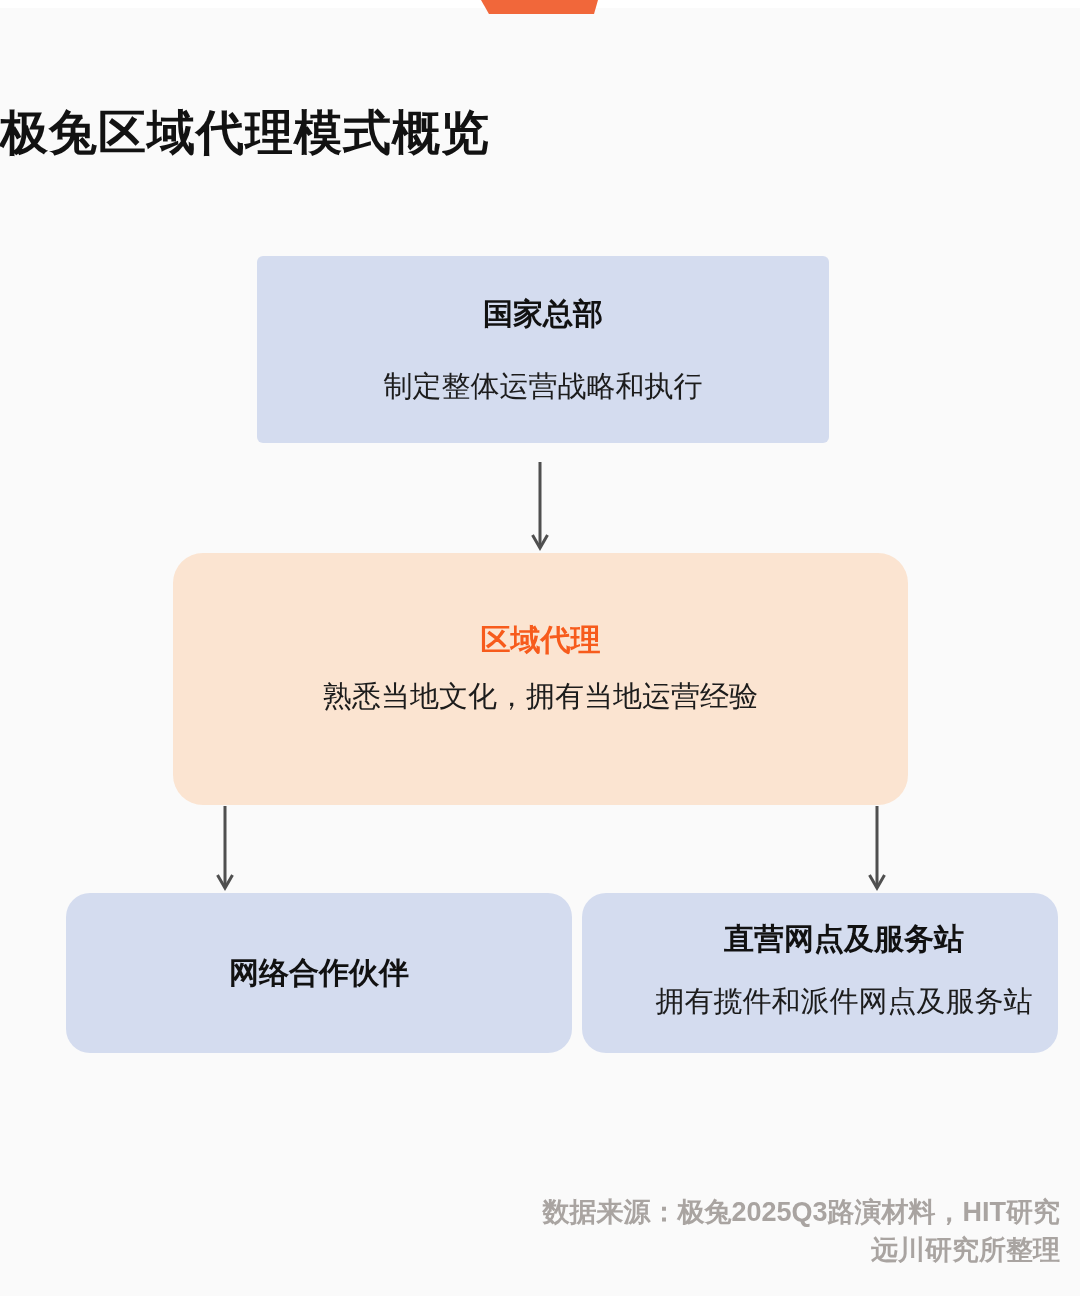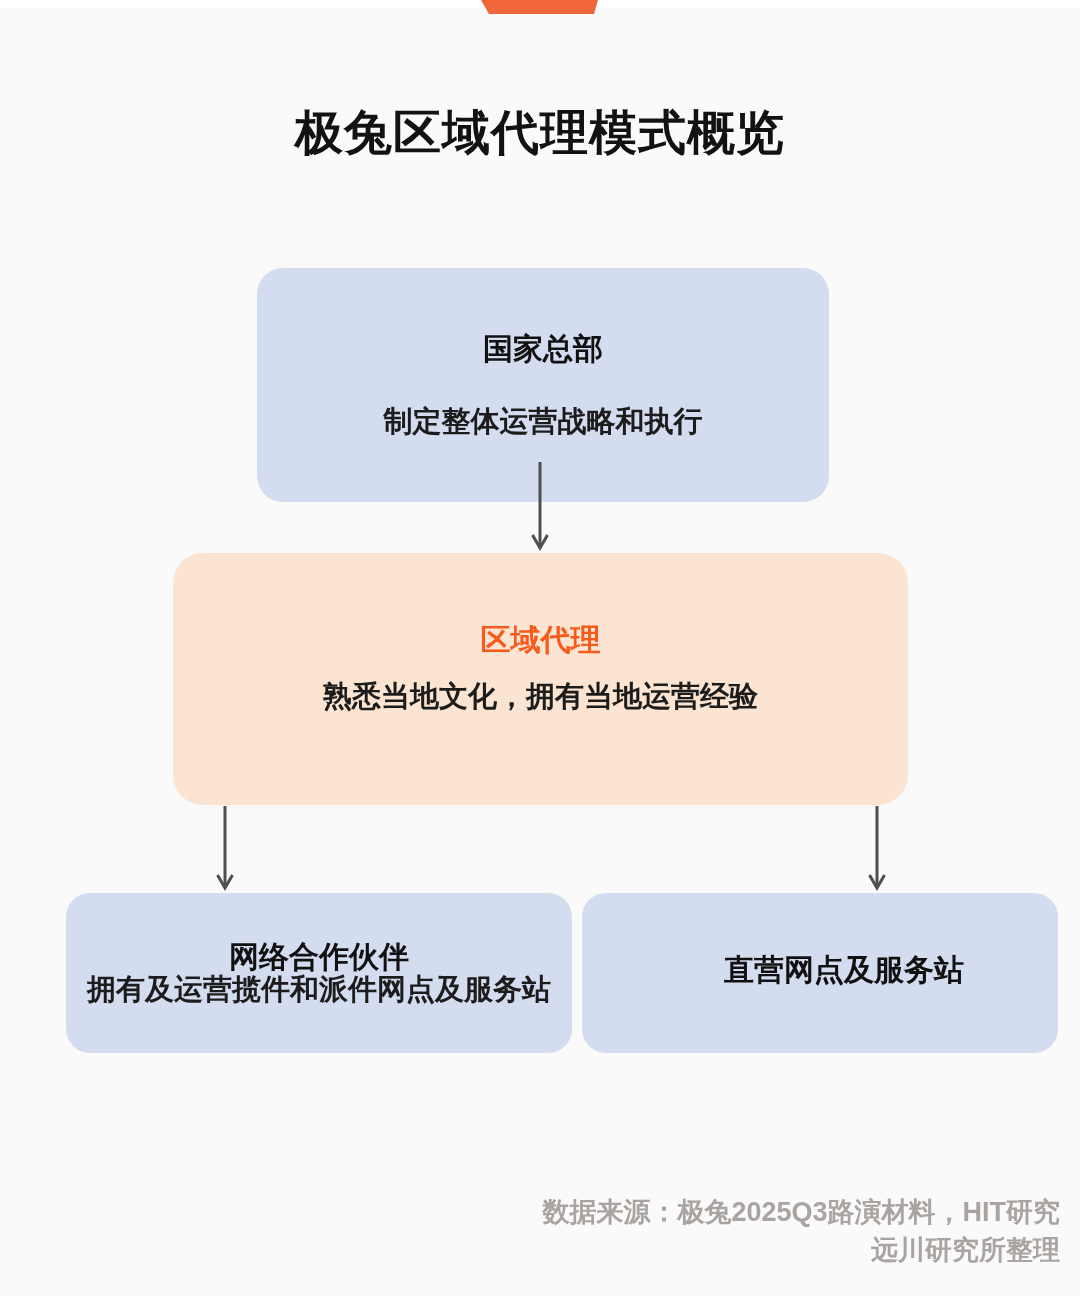--- a/index.html
+++ b/index.html
@@ -23,21 +23,20 @@
     position: absolute;
     left: 481px; top: 0;
     width: 117px; height: 14px;
     background: #f1673a;
     clip-path: polygon(0% 0%, 100% 0%, 96.6% 100%, 6.8% 100%);
   }
   .page-title {
     position: absolute;
     left: 0; top: 98px;
     width: 1080px;
-    text-align: center;
     font-size: 48px;
     line-height: 70px;
     font-weight: 700;
     color: #121212;
     letter-spacing: 1px;
   }
   .node {
     position: absolute;
     display: flex;
     flex-direction: column;
@@ -50,28 +49,28 @@
   .node-peach { background: #fbe4d1; }
   .node-title {
     font-size: 30px;
     font-weight: 700;
     color: #111111;
     line-height: 32px;
   }
   .node-title-orange { color: #f75b1c; }
   .node-desc {
     font-size: 29px;
-    font-weight: 700;
+    font-weight: 400;
     color: #1c1c1c;
     line-height: 32px;
   }
   .node-hq {
-    left: 257px; top: 268px;
-    width: 572px; height: 234px;
-    border-radius: 26px;
+    left: 257px; top: 256px;
+    width: 572px; height: 187px;
+    border-radius: 6px;
     gap: 40px;
   }
   .node-agent {
     left: 173px; top: 553px;
     width: 735px; height: 252px;
     border-radius: 30px;
     gap: 24px;
     padding-bottom: 22px;
   }
   .node-partner {
@@ -131,25 +130,25 @@
     <polyline points="2.5,69 10,82 17.5,69" stroke="#4f4f4f" stroke-width="3" fill="none"></polyline>
   </svg>
 
   <svg class="arrow arrow-3" width="20" height="86" viewBox="0 0 20 86">
     <line x1="10" y1="0" x2="10" y2="80" stroke="#4f4f4f" stroke-width="3"></line>
     <polyline points="2.5,69 10,82 17.5,69" stroke="#4f4f4f" stroke-width="3" fill="none"></polyline>
   </svg>
 
   <div class="node node-blue node-partner">
     <div class="node-title">网络合作伙伴</div>
-    <div class="node-desc">拥有及运营揽件和派件网点及服务站</div>
   </div>
 
   <div class="node node-blue node-direct">
     <div class="node-title">直营网点及服务站</div>
+    <div class="node-desc">拥有揽件和派件网点及服务站</div>
   </div>
 
   <div class="footer">
     <div>数据来源：极兔2025Q3路演材料，HIT研究</div>
     <div>远川研究所整理</div>
   </div>
 
 </div>
 
 </body></html>

